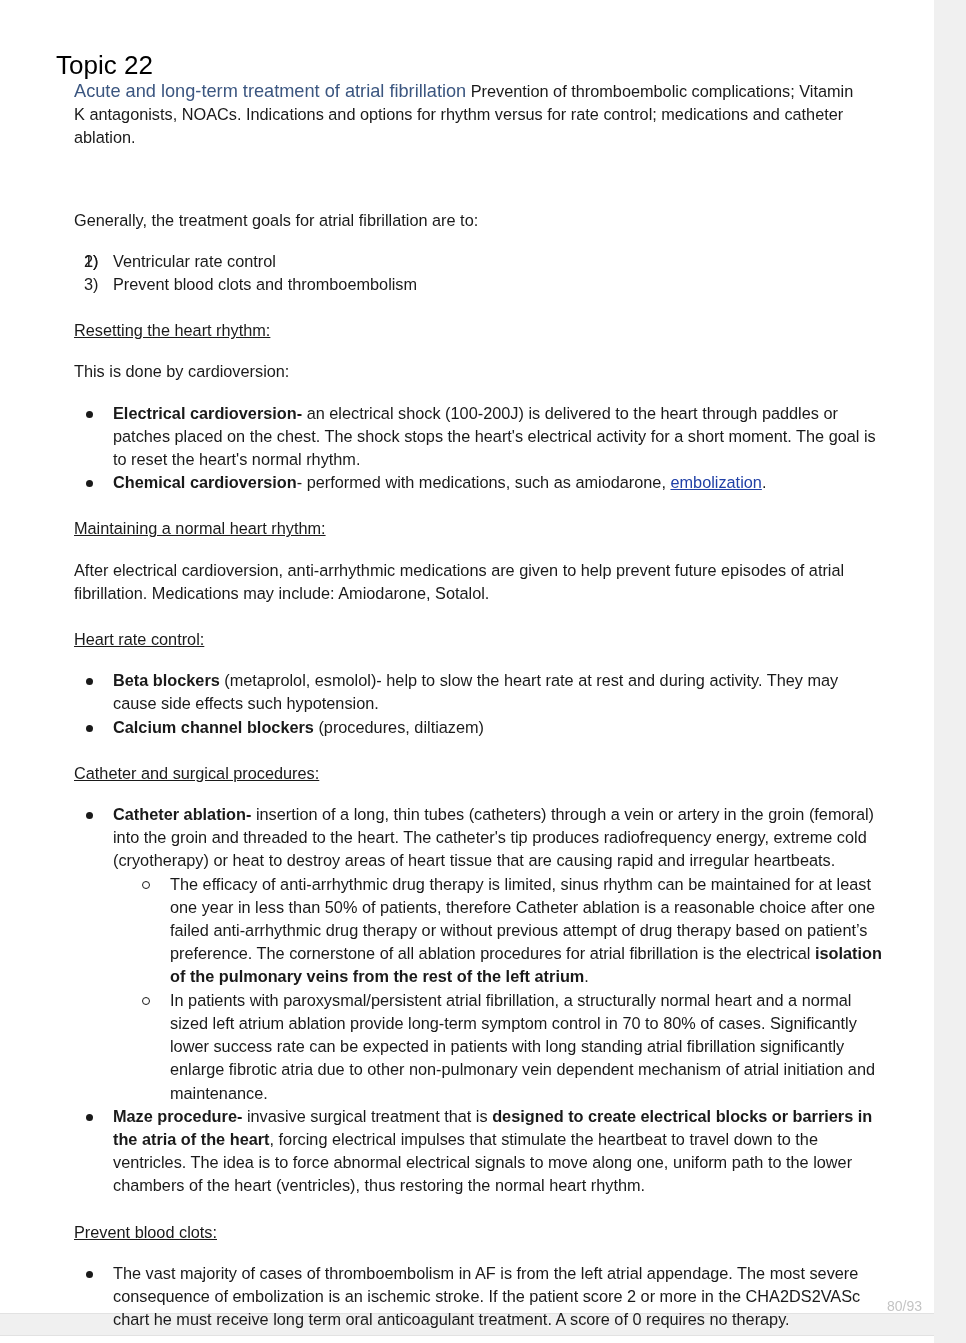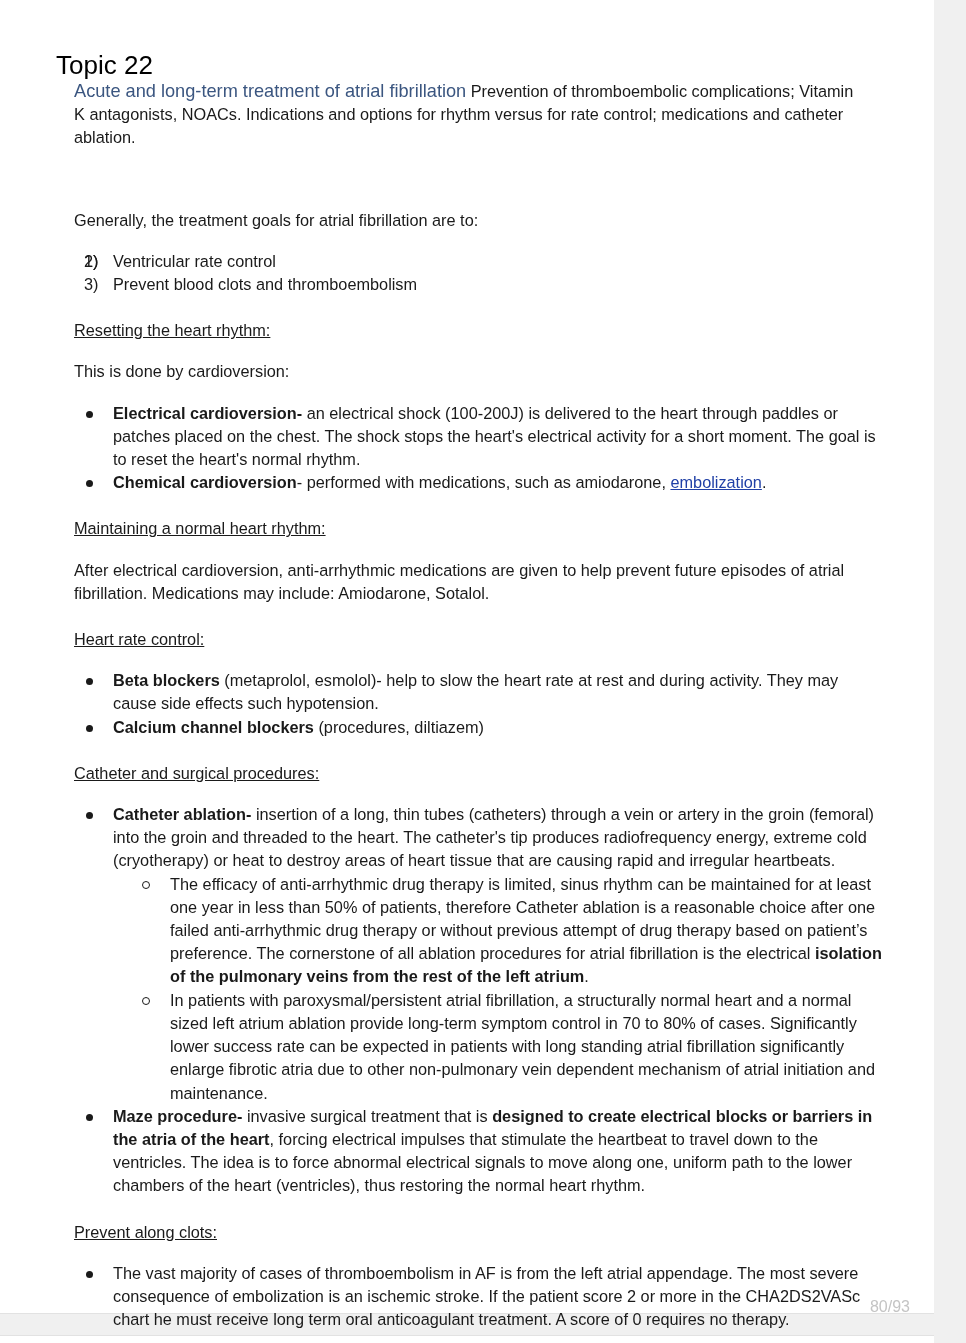--- a/index.html
+++ b/index.html
@@ -37,22 +37,22 @@
   }
   ul.sub { margin: 0; padding: 0; list-style: none; }
   ul.sub > li { position: relative; padding-left: 57px; }
   ul.sub > li > .circ {
     position: absolute; left: 29px; top: 8px; width: 6px; height: 6px;
     border-radius: 50%; border: 1.3px solid #1a1a1a;
   }
   b { font-weight: bold; }
   a.link { color: #1f3fa6; text-decoration: underline; }
   .page-number {
-    position: absolute; right: 24px; top: 1298px;
-    color: #c4c4c4; font-size: 16px;
+    position: absolute; right: 12px; top: 1298px;
+    color: #c4c4c4; font-size: 14px;
   }
 </style>
 </head>
 <body>
 
 <div class="page">
   <div class="content">
     <h1 class="topic-title">Topic 22</h1>
     <p class="intro"><span class="subtitle-blue">Acute and long-term treatment of atrial fibrillation</span><span> Prevention of thromboembolic complications; Vitamin K antagonists, NOACs. Indications and options for rhythm versus for rate control; medications and catheter ablation.</span></p>
 
@@ -84,20 +84,20 @@
     <ul class="bullets">
       <li><span class="dot"></span><b>Catheter ablation-</b><span> insertion of a long, thin tubes (catheters) through a vein or artery in the groin (femoral) into the groin and threaded to the heart. The catheter's tip produces radiofrequency energy, extreme cold (cryotherapy) or heat to destroy areas of heart tissue that are causing rapid and irregular heartbeats.</span>
         <ul class="sub">
           <li><span class="circ"></span><span>The efficacy of anti-arrhythmic drug therapy is limited, sinus rhythm can be maintained for at least one year in less than 50% of patients, therefore Catheter ablation is a reasonable choice after one failed anti-arrhythmic drug therapy or without previous attempt of drug therapy based on patient’s preference. The cornerstone of all ablation procedures for atrial fibrillation is the electrical </span><b>isolation of the pulmonary veins from the rest of the left atrium</b><span>.</span></li>
           <li><span class="circ"></span><span>In patients with paroxysmal/persistent atrial fibrillation, a structurally normal heart and a normal sized left atrium ablation provide long-term symptom control in 70 to 80% of cases. Significantly lower success rate can be expected in patients with long standing atrial fibrillation significantly enlarge fibrotic atria due to other non-pulmonary vein dependent mechanism of atrial initiation and maintenance.</span></li>
         </ul>
       </li>
       <li><span class="dot"></span><b>Maze procedure-</b><span> invasive surgical treatment that is </span><b>designed to create electrical blocks or barriers in the atria of the heart</b><span>, forcing electrical impulses that stimulate the heartbeat to travel down to the ventricles. The idea is to force abnormal electrical signals to move along one, uniform path to the lower chambers of the heart (ventricles), thus restoring the normal heart rhythm.</span></li>
     </ul>
 
-    <p class="section-heading">Prevent along clots:</p>
+    <p class="section-heading">Prevent blood clots:</p>
     <ul class="bullets">
       <li><span class="dot"></span><span>The vast majority of cases of thromboembolism in AF is from the left atrial appendage. The most severe consequence of embolization is an ischemic stroke. If the patient score 2 or more in the CHA2DS2VASc chart he must receive long term oral anticoagulant treatment. A score of 0 requires no therapy.</span></li>
     </ul>
   </div>
   <div class="page-number">80/93</div>
 </div>
 <div class="next-page"></div>
 
 </body></html>

